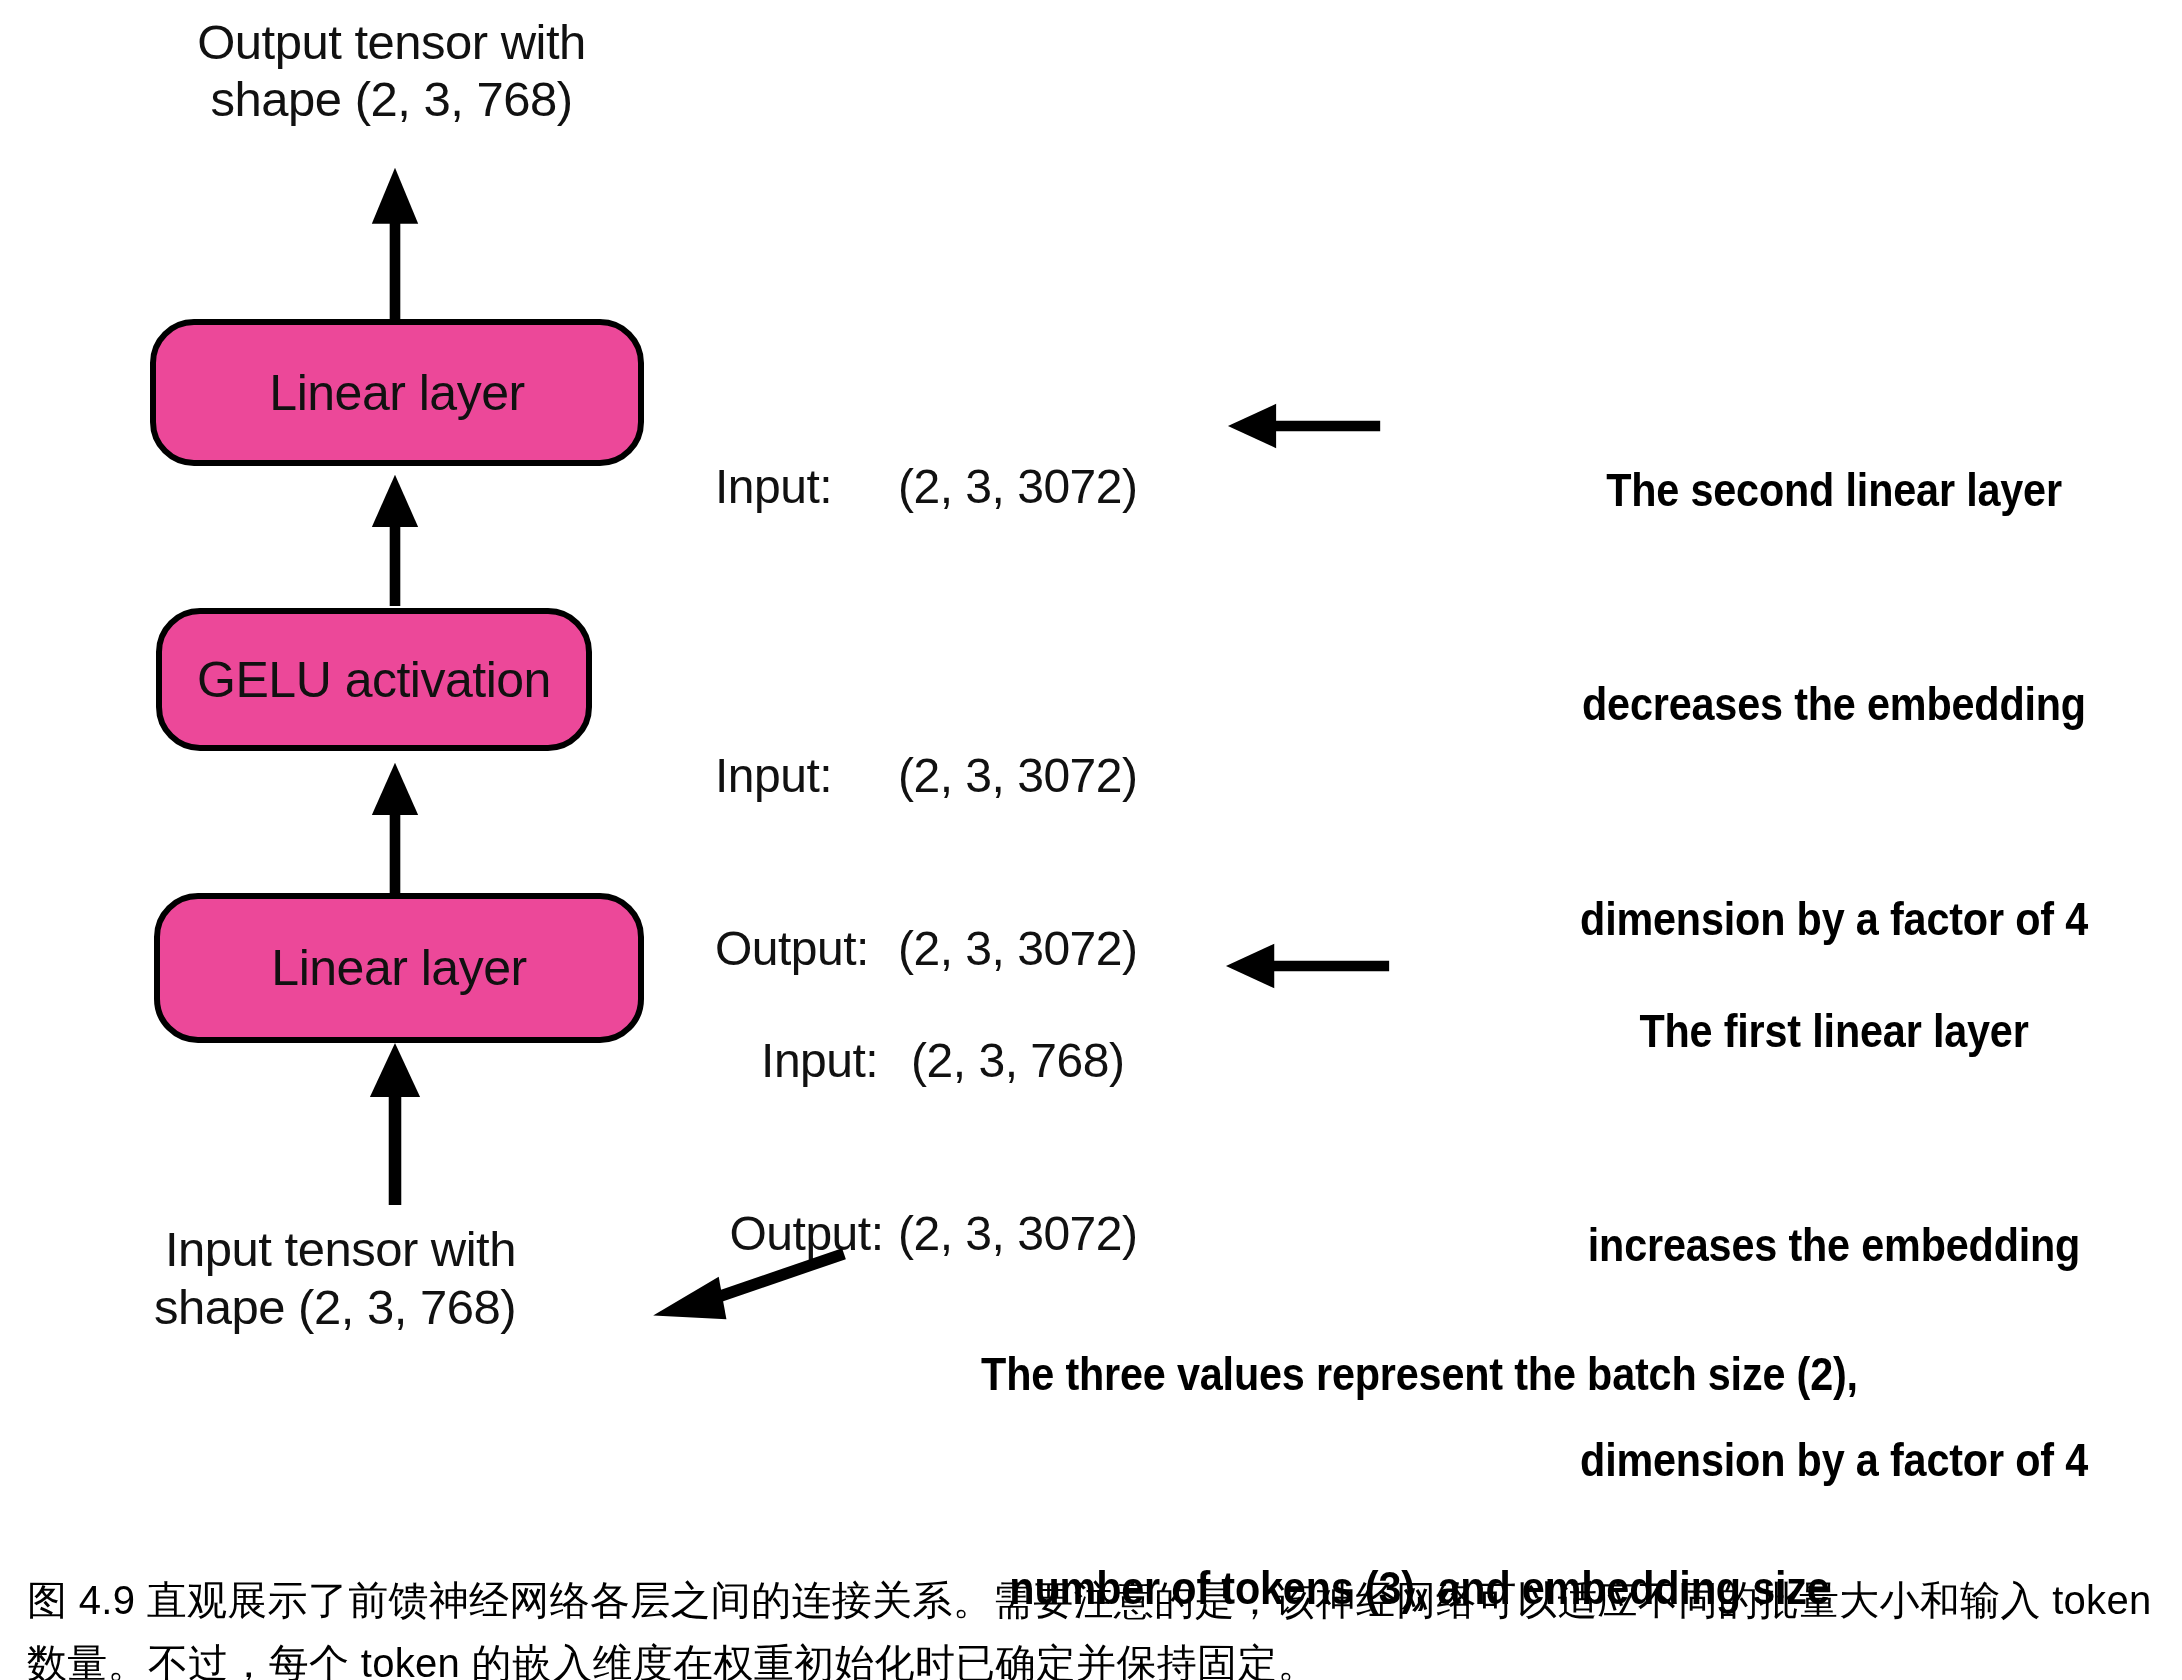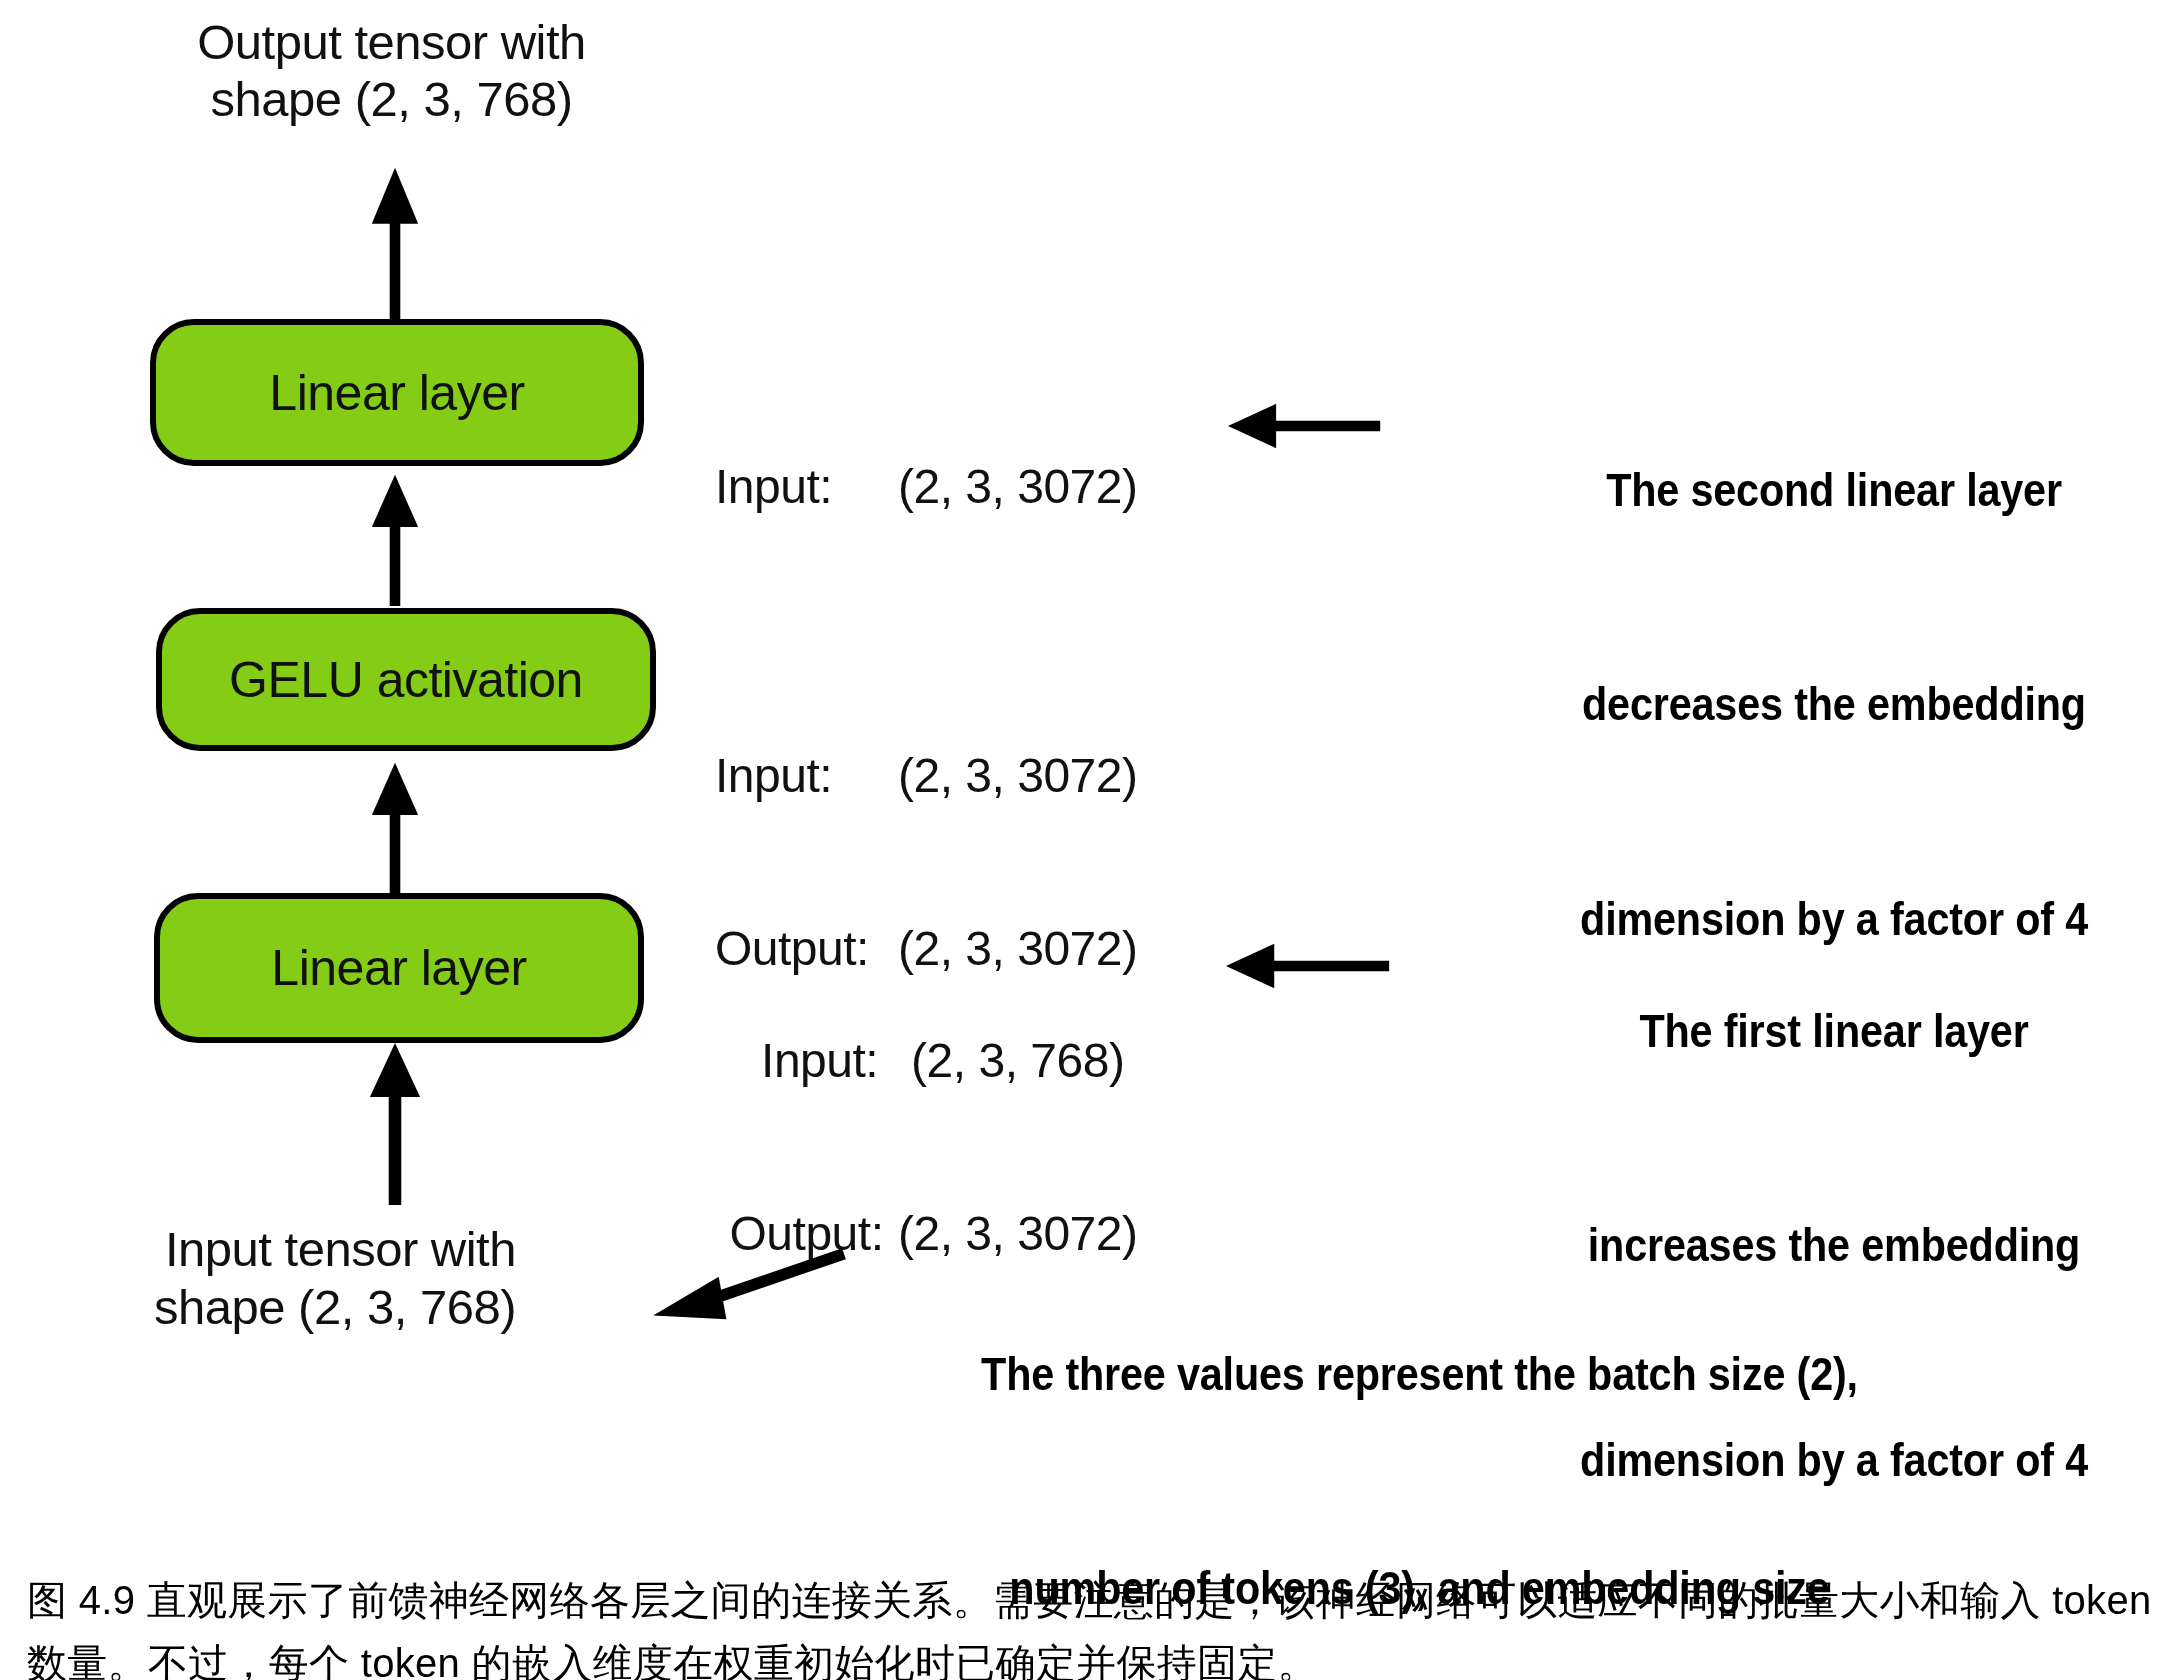--- a/index.html
+++ b/index.html
@@ -42,21 +42,21 @@
     transform: scaleX(0.88);
     letter-spacing: -0.2px;
   }
 
   
   .node {
     position: absolute;
     box-sizing: border-box;
     border: 6.8px solid #000000;
     border-radius: 44px;
-    background: #84cc16;
+    background: #ec4899;
     display: flex;
     align-items: center;
     justify-content: center;
   }
   .node .node-label {
     font-family: "Liberation Sans", sans-serif;
     font-size: 50px;
     color: #111111;
     letter-spacing: -0.5px;
     white-space: pre;
@@ -123,21 +123,21 @@
     <div>The second linear layer</div>
     <div>decreases the embedding</div>
     <div>dimension by a factor of 4</div>
   </div>
 
   <svg class="arrow-svg" style="left:365px; top:471px; width:60px; height:135px;" viewBox="0 0 62 140">
     <line x1="31" y1="140" x2="31" y2="48" stroke="#000" stroke-width="11"></line>
     <polygon points="31,4 7,58 55,58" fill="#000"></polygon>
   </svg>
 
-  <div class="node" id="node-gelu" style="left:156px; top:608px; width:500px; height:143px;">
+  <div class="node" id="node-gelu" style="left:156px; top:608px; width:436px; height:143px;">
     <span class="node-label">GELU activation</span>
   </div>
 
   <div class="io-block" style="left:687px; top:632px;">
     <span class="io-row"><span class="io-key">Input:</span><span>(2, 3, 3072)</span></span>
     <span class="io-row"><span class="io-key">Output:</span><span>(2, 3, 3072)</span></span>
   </div>
 
   <svg class="arrow-svg" style="left:365px; top:759px; width:60px; height:137px;" viewBox="0 0 62 142">
     <line x1="31" y1="142" x2="31" y2="48" stroke="#000" stroke-width="11"></line>

